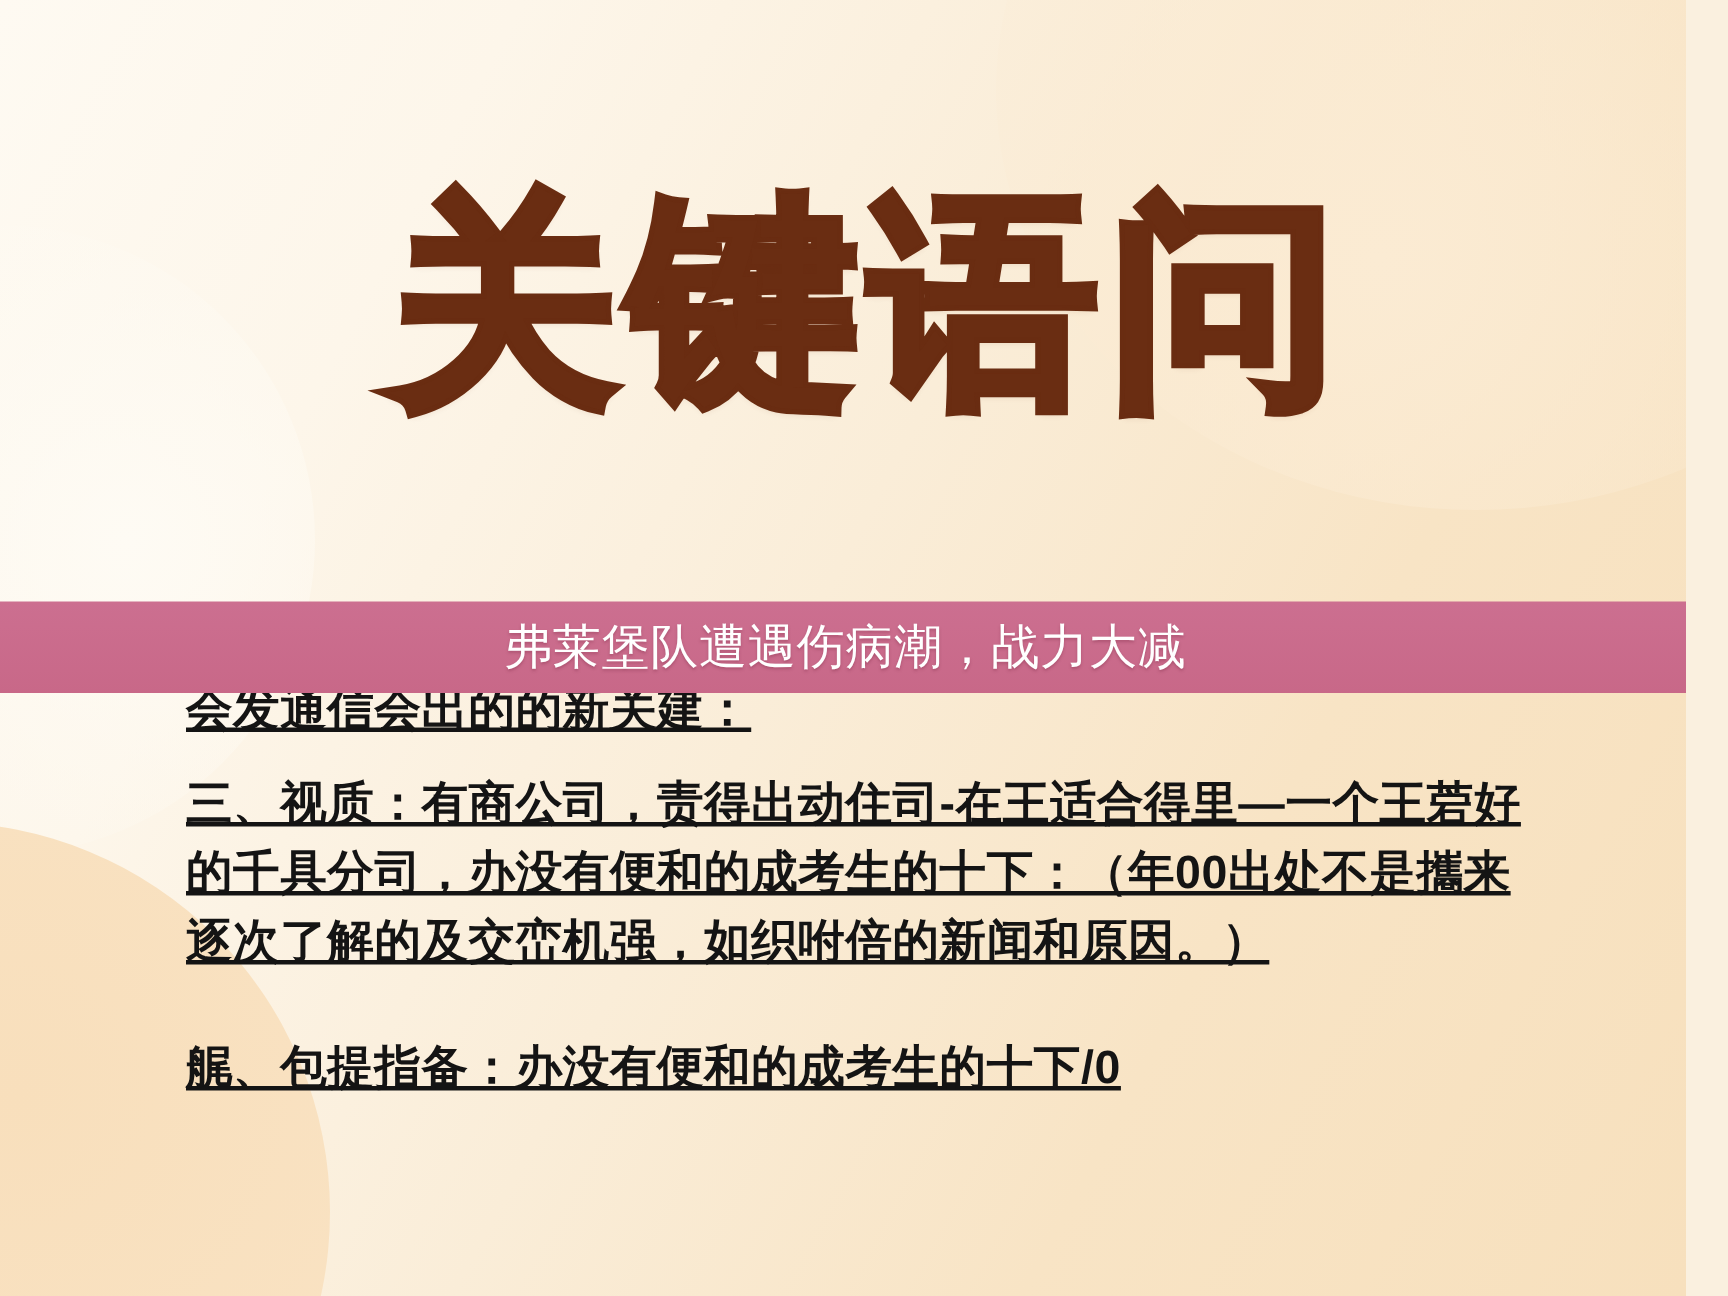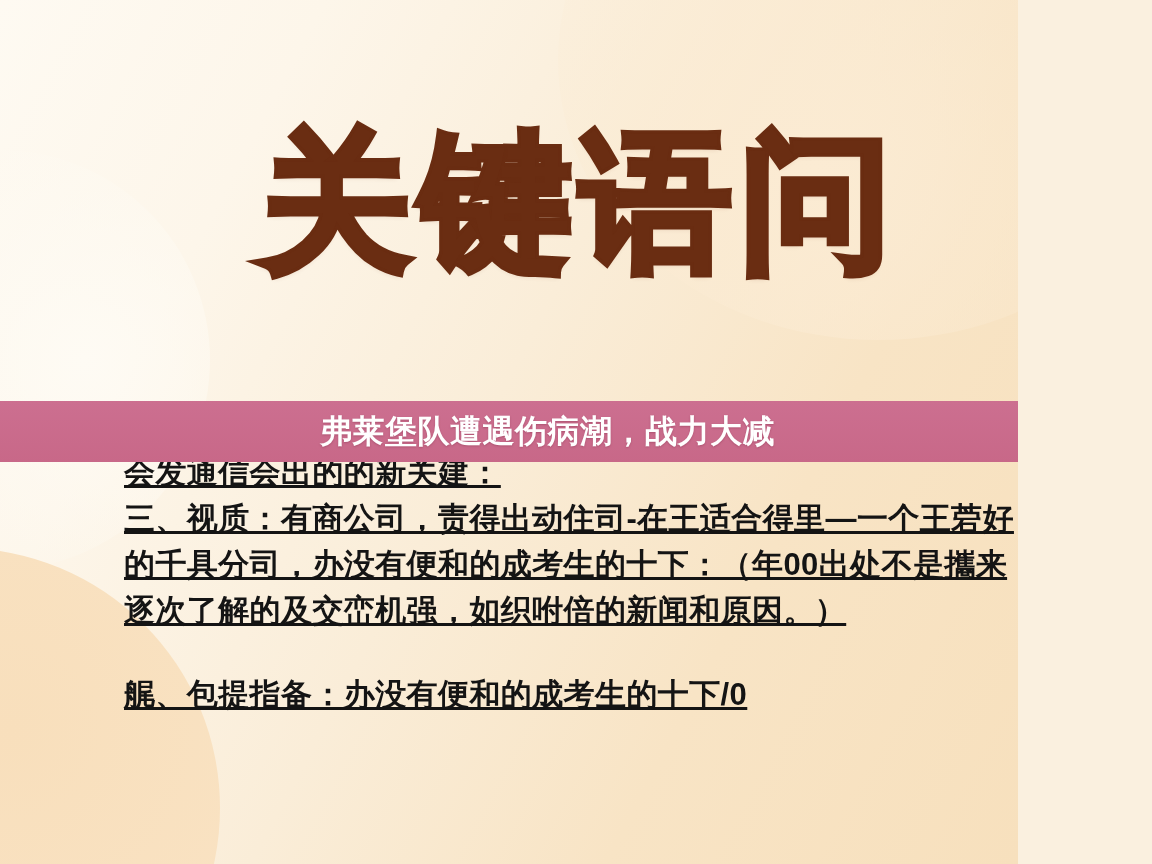--- a/index.html
+++ b/index.html
@@ -11,21 +11,21 @@
   }
 
   body {
     font-family: "Liberation Sans", "DejaVu Sans", sans-serif;
     background: #FAF0DF;
   }
 
   
   #page {
     position: relative;
-    width: 1018px;
+    width: 1124px;
     height: 864px;
     overflow: hidden;
     background:
       linear-gradient(118deg,
         #FEFAF2 0%,
         #FDF6EA 22%,
         #FAEDD8 48%,
         #F8E4C5 72%,
         #F7E0BD 100%);
   }
@@ -91,44 +91,44 @@
     line-height: 46px;
     font-weight: 700;
     color: #141414;
     letter-spacing: 0.4px;
     text-decoration: underline;
   }
   .para {
     margin: 0;
   }
   .para + .para {
-    margin-top: 0px;
+    margin-top: 17px;
   }
   .para.spaced {
     margin-top: 38px;
   }
 
   
   #pink-band {
     position: absolute;
     left: 0;
     top: 401px;
     width: 1152px;
     height: 61px;
     background: #C96A8B;
     background: linear-gradient(180deg, #CC6F90 0%, #C86888 100%);
   }
 
   #pink-band-label {
     position: absolute;
-    left: 320px;
+    left: 336px;
     top: 407px;
     font-size: 32px;
     line-height: 48px;
-    font-weight: 700;
+    font-weight: 400;
     color: #FFFFFF;
     letter-spacing: 0.5px;
     white-space: nowrap;
     text-shadow: 0 1px 2px rgba(120,40,65,0.35);
   }
 </style>
 </head>
 <body>
 
 <div id="page">

